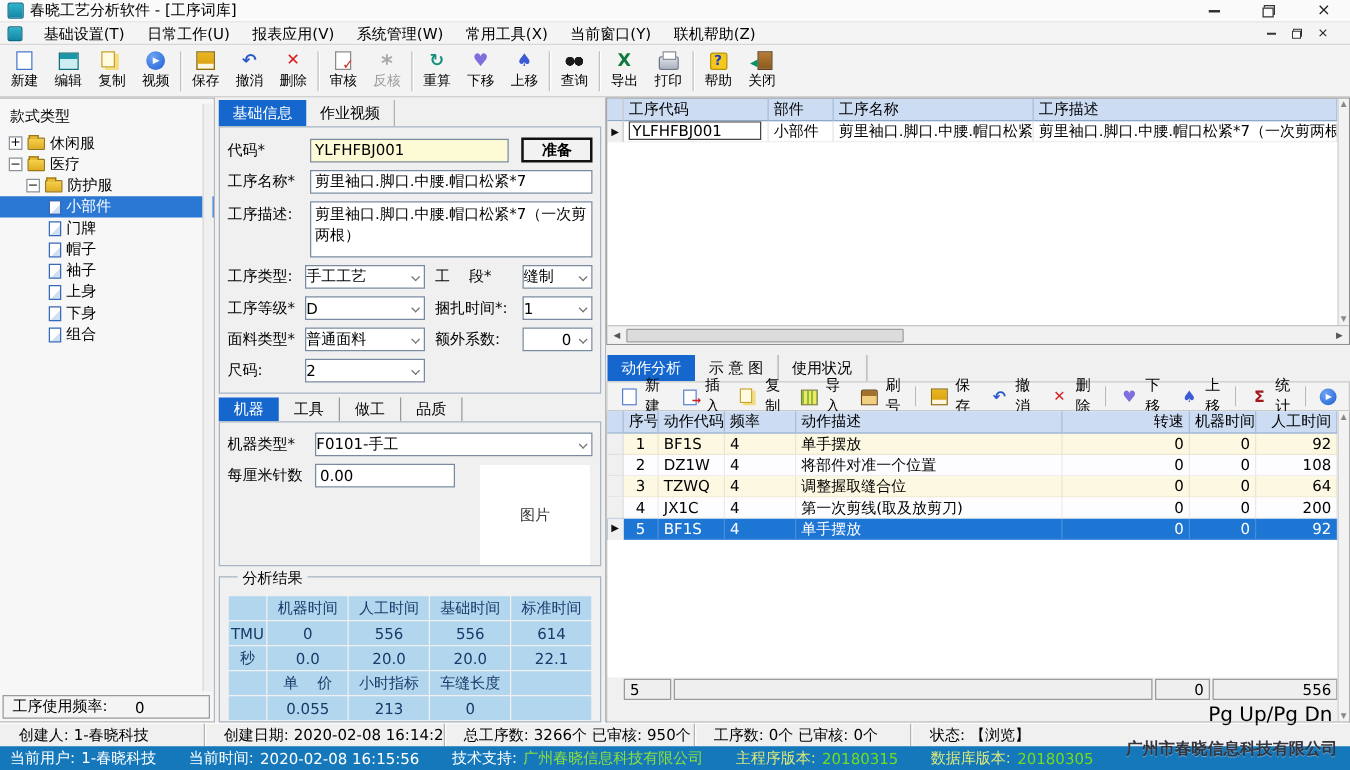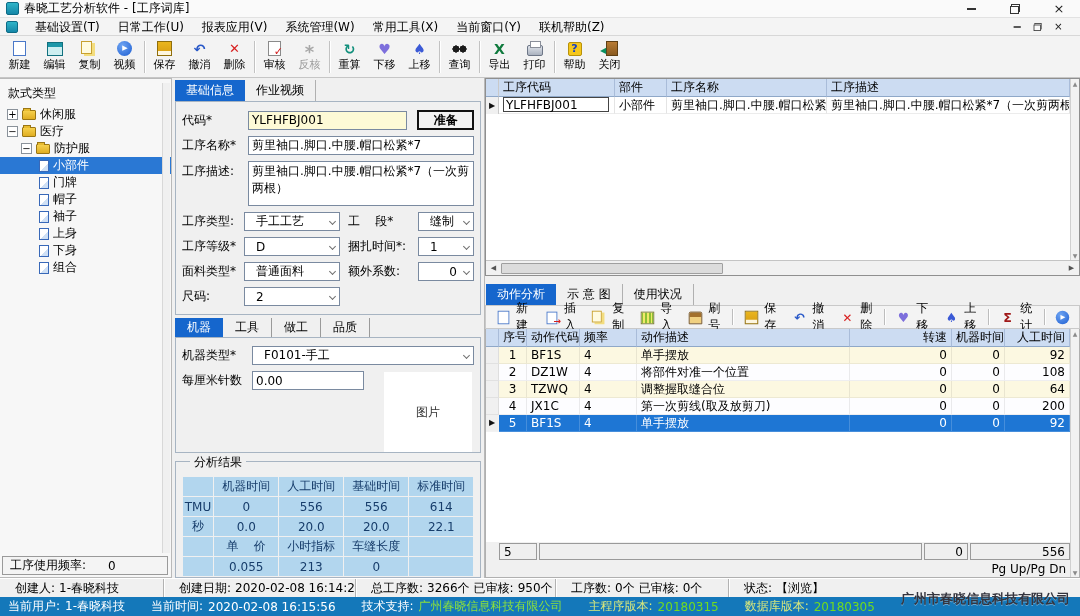--- a/index.html
+++ b/index.html
@@ -83,21 +83,21 @@
   .tab.active { background:#1566cd; color:#fff; border-right:none; }
   .gbox { border:1px solid #a7b4c2; background:#f0f0f0; padding:8px 6px 2px 6px; }
   .frow { display:flex; align-items:center; margin-bottom:6px; }
   .lbl { white-space:pre; flex:none; }
   .lblw { width:66px; }
   .tinput { height:19px; border:1px solid #7a8aa0; background:#fff; font:12px "DejaVu Sans","Liberation Sans",sans-serif; padding:0 3px; }
   .code-input { width:186px; background:#fdfad6; }
   .prepare-btn { width:66px; height:20px; margin-left:10px; border:2px solid #111; background:#f2f2f2; font-weight:bold; font-size:12px; cursor:default; display:flex; align-items:center; justify-content:center; }
   .name-input { flex:1; }
   .desc-area { flex:1; height:45px; border:1px solid #7a8aa0; background:#fff; font:12px "DejaVu Sans","Liberation Sans",sans-serif; padding:1px 3px; resize:none; overflow:hidden; }
-  .sel { height:19px; border:1px solid #7a8aa0; background:#fff; display:flex; align-items:center; padding:0 16px 0 11px; position:relative; cursor:default; }
+  .sel { height:19px; border:1px solid #7a8aa0; background:#fff; display:flex; align-items:center; padding:0 16px 0 0; position:relative; cursor:default; }
   .sel .chev { position:absolute; right:4px; top:6px; width:5px; height:5px; border-left:1px solid #707070; border-bottom:1px solid #707070; transform:rotate(-45deg); }
   .sel.num { justify-content:flex-end; }
   .w96 { width:96px; } .flex1 { flex:1; }
   .lblA { width:62px; } .lblB { width:70px; margin-left:8px; }
   .mtabs { display:flex; align-items:center; height:20px; margin-top:3px; }
   .mtab { padding:1px 12px; border-right:1px solid #9a9a9a; cursor:default; }
   .mtab.active { background:#1566cd; color:#fff; border-right:none; }
   .gbox2 { border:1px solid #a7b4c2; background:#f0f0f0; padding:8px 6px; position:relative; height:122px; }
   .img-box { position:absolute; right:8px; top:34px; width:88px; height:80px; background:#fff; display:flex; align-items:center; justify-content:center; color:#333; }
   .anbox { border:1px solid #a7b4c2; margin-top:8px; flex:1; position:relative; padding:10px 4px 0 4px; }
@@ -144,21 +144,21 @@
   .arow.selected { background:#1e76d4; color:#fff; }
   .arow.selected .dcell { border-color:rgba(255,255,255,.18); }
   .afill { flex:1; background:#fff; }
   .sumrow { height:19px; display:flex; flex:none; background:#f0f0f0; padding:1px 0; gap:2px; }
   .sumbox { border:1px solid #9a9a9a; background:#efefef; padding:0 4px; line-height:16px; }
   .sb-space { width:11px; border:none; background:transparent; }
   .sb-count { width:38px; }
   .sb-mid { flex:1; }
   .sb-mach { width:44px; text-align:right; }
   .sb-lab { width:100px; text-align:right; }
-  .pgrow { height:16px; text-align:right; padding:1px 4px 0 0; font-size:12px; background:#f0f0f0; flex:none; }
+  .pgrow { height:16px; text-align:right; padding:1px 4px 0 0; font-size:16px; background:#f0f0f0; flex:none; }
 
   
   .status1 { height:19px; background:#f0f0f0; border-top:1px solid #fff; display:flex; font-size:12px; }
   .s1seg { display:flex; align-items:center; gap:4px; padding:0 15px; border-right:1px solid #b2b2b2; box-shadow:1px 0 0 #fff; white-space:nowrap; overflow:hidden; }
   .s1a { width:164px; } .s1b { width:192px; } .s1c { width:200px; } .s1d { width:173px; } .s1e { flex:1; border-right:none; }
   .status2 { height:19px; background:#1478ba; color:#fff; display:flex; align-items:center; padding:0 8px; gap:26px; position:relative; white-space:nowrap; }
   .s2item { display:flex; gap:5px; align-items:center; }
   .green-val { color:#8ce03c; }
   .ver-lbl { color:#d9e87c; }
   .ver-val { color:#72dc1e; }

